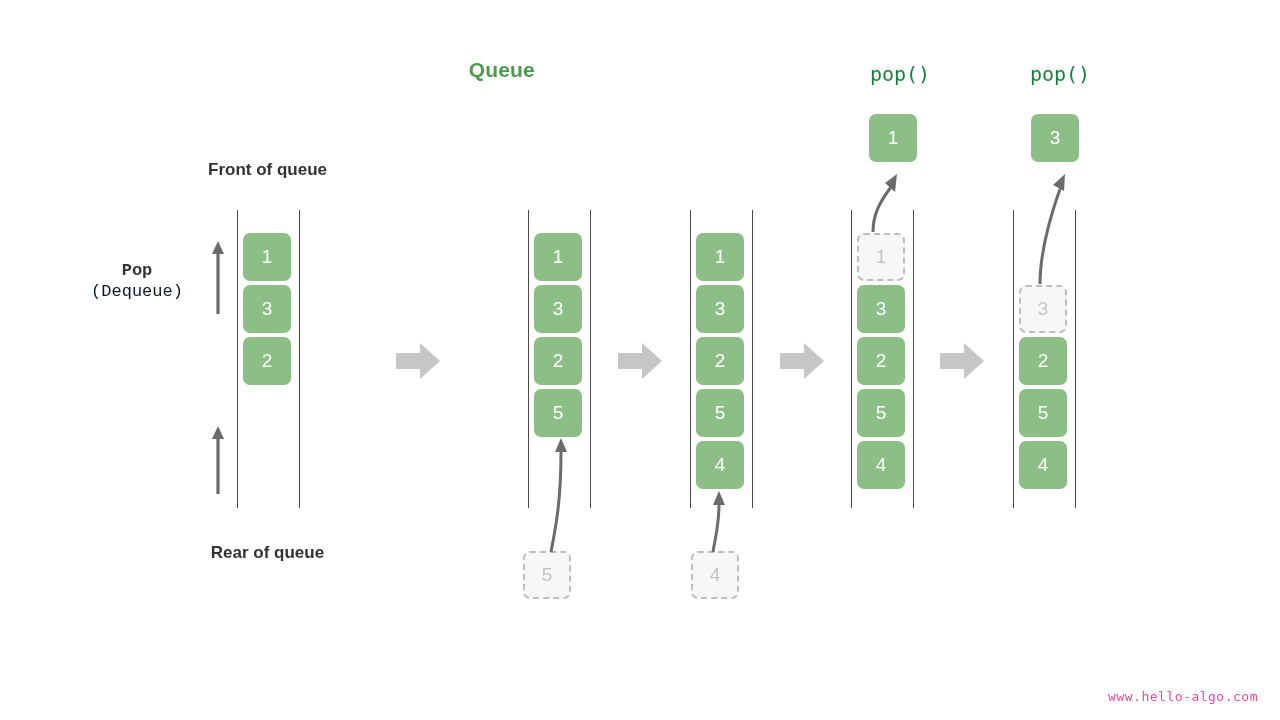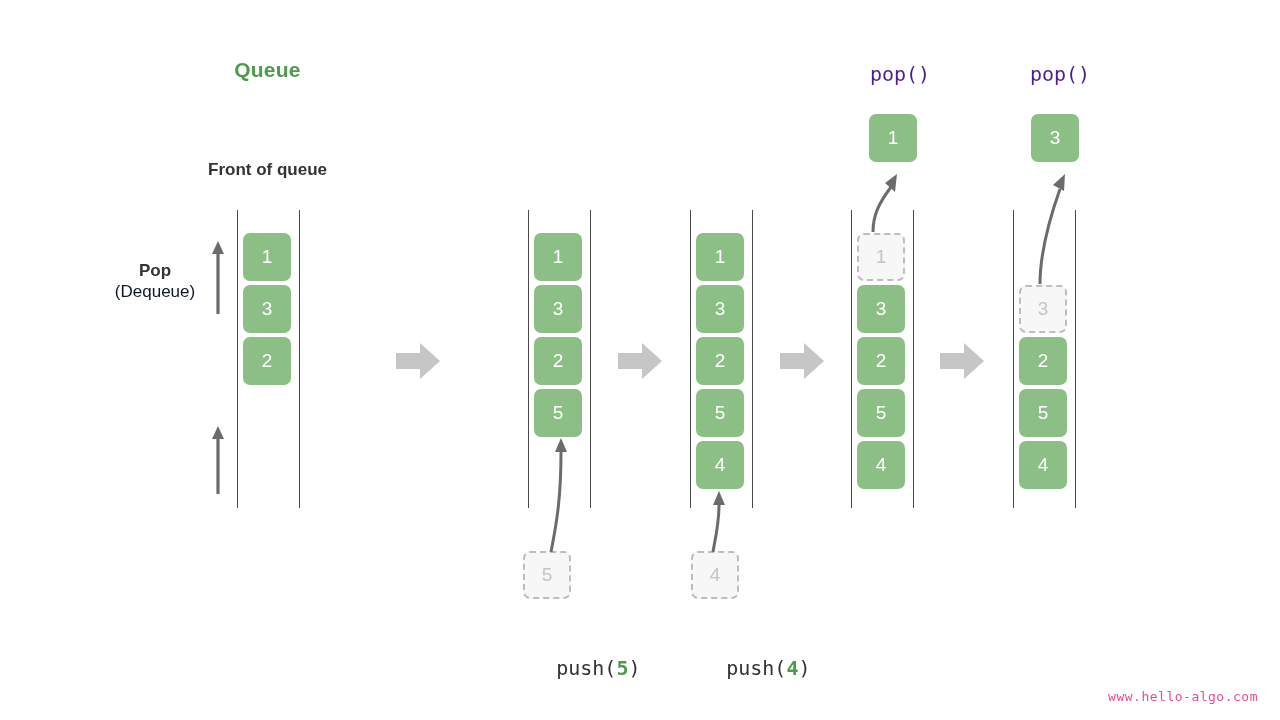--- a/index.html
+++ b/index.html
@@ -19,21 +19,21 @@
     position: absolute;
     left: 0; top: 0;
     width: 1280px;
     height: 720px;
   }
   .abs { position: absolute; }
 
   
   .title-queue {
     left: 0; top: 58px; width: 535px;
-    text-align: center;
+    text-align: right;
     font-size: 21px;
     font-weight: bold;
     color: #4c9a4c;
     letter-spacing: .2px;
   }
   .lbl-front {
     left: 0; top: 160px; width: 535px;
     text-align: center;
     font-size: 17px;
     font-weight: bold;
@@ -56,21 +56,21 @@
     display: block;
     font-size: 17px;
     font-weight: bold;
   }
   .side-label .sub {
     display: block;
     font-size: 17px;
     font-weight: normal;
     color: #0f172a;
   }
-  .lbl-pop  { left: 70px; top: 261px; }
+  .lbl-pop  { left: 52px; top: 261px; font-family: Liberation Mono, monospace; }
   .lbl-push { left: 55px; top: 430px; }
 
   
   .rail {
     width: 1px;
     background: #4a4a4a;
   }
 
   
   .cell {
@@ -114,21 +114,21 @@
   .code-cap {
     font-family: "DejaVu Sans Mono", "Liberation Mono", monospace;
     font-size: 20px;
     color: #333333;
     white-space: pre;
   }
   .code-cap .num { color: #4c9a4c; font-weight: bold; }
   .pop-cap {
     font-family: "DejaVu Sans Mono", "Liberation Mono", monospace;
     font-size: 20px;
-    color: #4c1d95;
+    color: #15803d;
     white-space: pre;
     text-align: center;
     width: 120px;
   }
 
   
   .watermark {
     right: 22px; bottom: 16px;
     font-family: "DejaVu Sans Mono", "Liberation Mono", monospace;
     font-size: 13px;
@@ -138,20 +138,21 @@
 </style>
 </head>
 <body>
 
 <div id="stage">
 
   <div class="abs title-queue">Queue</div>
 
   <div class="abs lbl-front">Front of queue</div>
 
+  <div class="abs lbl-rear">Rear of queue</div>
 
   <div class="abs side-label lbl-pop">
     <span class="main">Pop</span>
     <span class="sub">(Dequeue)</span>
   </div>
 
 
   <div class="abs dir-arrow" style="left:208px; top:240px;">
     <svg width="20" height="75" viewBox="0 0 20 75">
       <line x1="10" y1="74" x2="10" y2="11" stroke="#6b6b6b" stroke-width="3.2"></line>
@@ -189,23 +190,20 @@
 
   <div class="abs cell ghost" style="left:523px; top:551px;">5</div>
 
   <div class="abs curve" style="left:525px; top:430px;">
     <svg width="70" height="125" viewBox="0 0 70 125">
       <path d="M 26 122 C 30 100, 36 75, 36 22" stroke="#6b6b6b" stroke-width="3" fill="none"></path>
       <polygon points="36,8 30,22 42,22" fill="#6b6b6b"></polygon>
     </svg>
   </div>
 
-  <div class="abs code-cap" style="left:508px; top:632px;">
-    <span>push(</span><span class="num">5</span><span>)</span>
-  </div>
 
   <div class="abs step-arrow" style="left:618px; top:341px;">
     <svg width="44" height="40" viewBox="0 0 44 40">
       <polygon points="0,12 24,12 24,2 44,20 24,38 24,28 0,28" fill="#c6c6c6"></polygon>
     </svg>
   </div>
 
   <div class="abs rail" style="left:690px; top:210px; height:298px;"></div>
   <div class="abs rail" style="left:752px; top:210px; height:298px;"></div>
 
@@ -217,23 +215,20 @@
 
   <div class="abs cell ghost" style="left:691px; top:551px;">4</div>
 
   <div class="abs curve" style="left:693px; top:483px;">
     <svg width="70" height="72" viewBox="0 0 70 72">
       <path d="M 20 69 C 22 56, 26 42, 26 22" stroke="#6b6b6b" stroke-width="3" fill="none"></path>
       <polygon points="26,8 20,22 32,22" fill="#6b6b6b"></polygon>
     </svg>
   </div>
 
-  <div class="abs code-cap" style="left:678px; top:632px;">
-    <span>push(</span><span class="num">4</span><span>)</span>
-  </div>
 
   <div class="abs step-arrow" style="left:780px; top:341px;">
     <svg width="44" height="40" viewBox="0 0 44 40">
       <polygon points="0,12 24,12 24,2 44,20 24,38 24,28 0,28" fill="#c6c6c6"></polygon>
     </svg>
   </div>
 
   <div class="abs pop-cap" style="left:840px; top:62px;">pop()</div>
 
   <div class="abs cell popped" style="left:869px; top:114px;">1</div>

